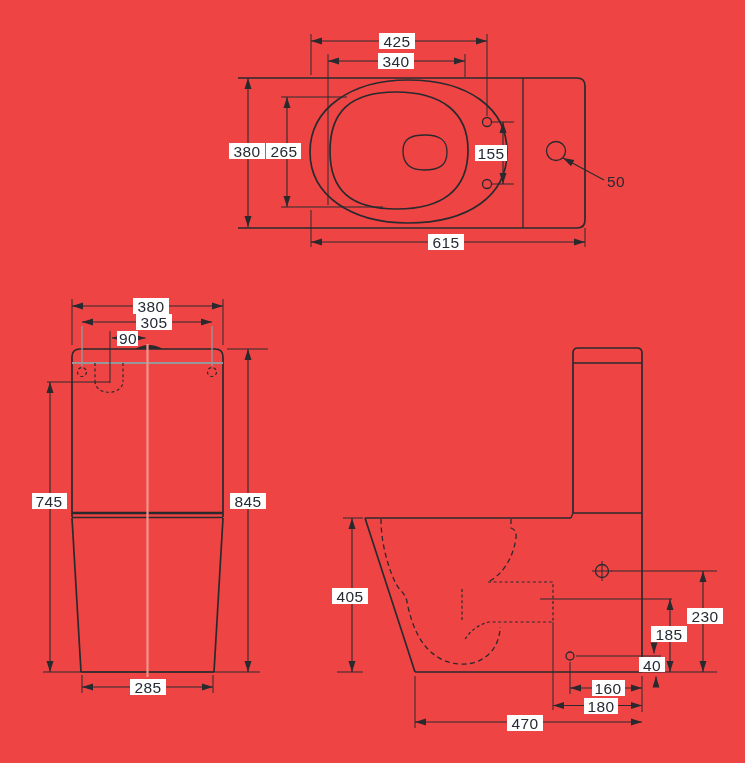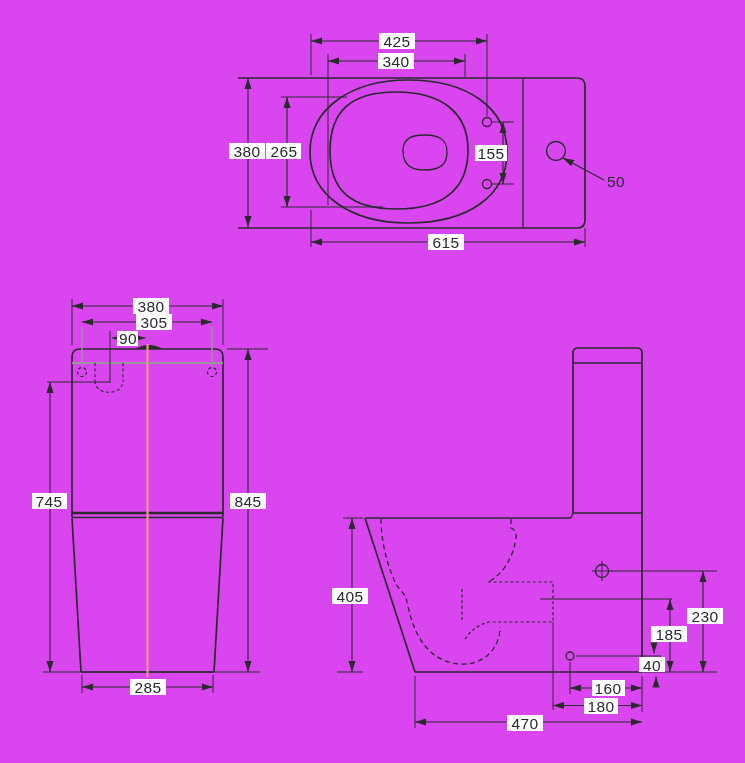--- a/index.html
+++ b/index.html
@@ -1,16 +1,16 @@
 <!DOCTYPE html>
 <html><head>
 <meta charset="utf-8">
 <style>
   html,body{margin:0;padding:0;background:#ffffff;}
-  .stage{width:745px;height:763px;position:relative;background:#d946ef;overflow:hidden;}
+  .stage{width:745px;height:763px;position:relative;background:#ef4444;overflow:hidden;}
   svg text{font-family:"Liberation Sans",sans-serif;font-size:15.5px;fill:#262a33;
            text-anchor:middle;dominant-baseline:central;letter-spacing:.3px;}
   .ol  {stroke:#2a2a2e;stroke-width:1.7;fill:none;stroke-linejoin:round;}
   .ol2 {stroke:#2a2a2e;stroke-width:1.3;fill:none;}
   .dim {stroke:#2a2a2e;stroke-width:1.1;fill:none;}
   .ext {stroke:#2a2a2e;stroke-width:1;fill:none;}
   .gext{stroke:#96989b;stroke-width:1.8;fill:none;}
   .gext2{stroke:#96989b;stroke-width:1.4;fill:none;}
   .dash{stroke:#2a2a2e;stroke-width:1.3;fill:none;stroke-dasharray:5 3.5;}
   .dash2{stroke:#2a2a2e;stroke-width:1.2;fill:none;stroke-dasharray:3 2.6;}

